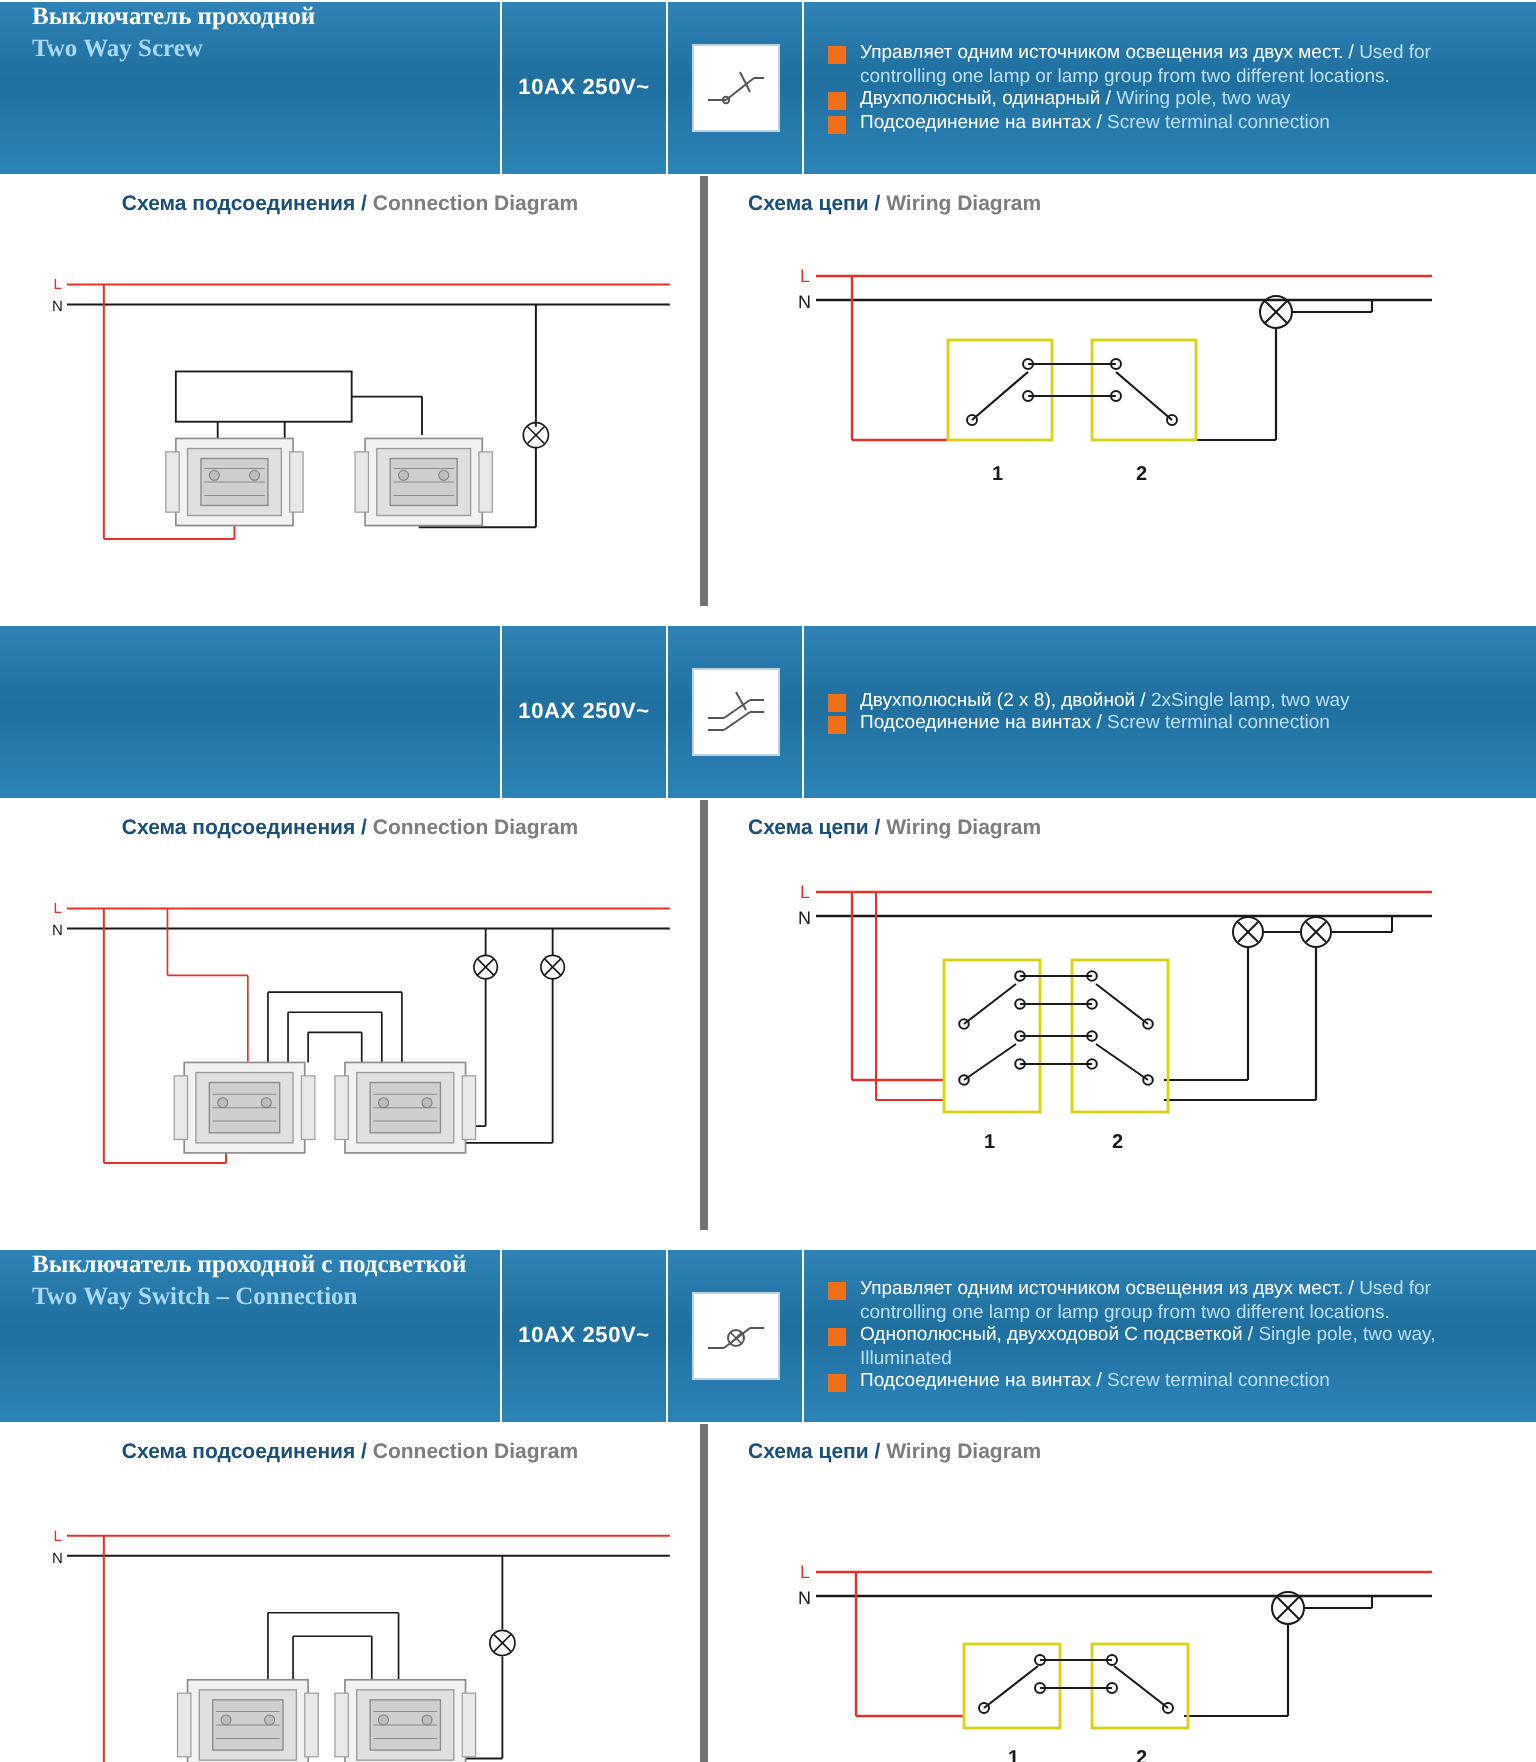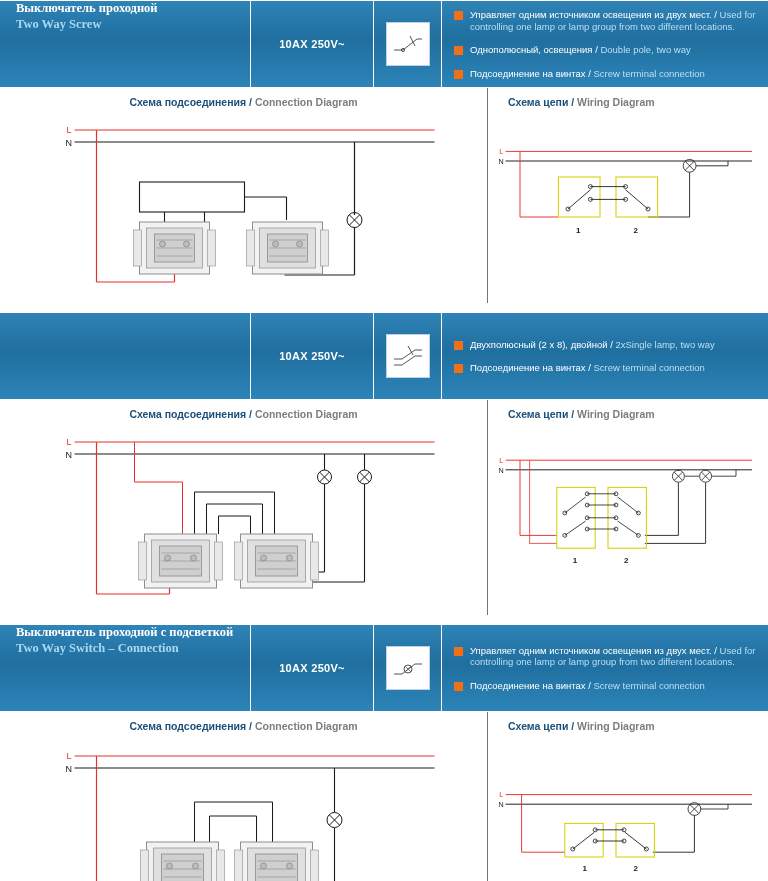--- a/index.html
+++ b/index.html
@@ -29,56 +29,56 @@
     box-sizing:border-box;
     font-family:Liberation Serif, serif;
   }
   .hdr-title .ru{
     font-size:12.5px;font-weight:bold;color:#ffffff;line-height:15px;
   }
   .hdr-title .en{
     font-size:12.5px;font-weight:bold;color:#a8d8f2;line-height:16px;
   }
   .hdr-rating{
-    width:124px;
+    width:84px;
     display:flex;align-items:center;justify-content:center;
     font-size:11px;font-weight:bold;color:#ffffff;
     border-left:1px solid #ffffff;border-right:1px solid #ffffff;
     box-sizing:border-box;
     letter-spacing:.3px;
   }
   .hdr-sym{
     width:68px;
     display:flex;align-items:center;justify-content:center;
     border-right:1px solid #ffffff;
     box-sizing:border-box;
   }
   .sym-box{
     width:42px;height:42px;background:#ffffff;border:1px solid #bcd3e0;
     display:flex;align-items:center;justify-content:center;
   }
   .hdr-feats{
     flex:1;
     padding:8px 10px 8px 12px;
     box-sizing:border-box;
-    display:flex;flex-direction:column;justify-content:center;gap:12px;
+    display:flex;flex-direction:column;justify-content:center;gap:0;
   }
   .feat{display:flex;align-items:flex-start;gap:7px;}
   .bullet{
     width:9px;height:9px;background:#f0701a;flex:0 0 auto;margin-top:2px;
   }
   .feat-txt{font-size:9.5px;line-height:11.5px;color:#ffffff;}
   .feat-txt .sec{color:#bcdff5;}
 
   
   .diagrams{
     display:flex;height:215px;border-bottom:1px solid #ffffff;background:#fff;
   }
   .dg{position:relative;box-sizing:border-box;}
-  .dg-left{width:488px;border-right:1px solid #737373;}
+  .dg-left{width:354px;border-right:4px solid #737373;}
   .dg-right{flex:1;}
   .dg-title{
     position:absolute;top:8px;left:0;width:100%;
     text-align:center;font-size:10.5px;font-weight:bold;color:#1a4f7a;
   }
   .dg-title .sec{color:#7d7d7d;font-weight:bold;}
   .dg-left .dg-title{text-align:center;}
   .dg-right .dg-title{text-align:left;padding-left:20px;}
   .canvas{position:absolute;top:22px;left:0;width:100%;height:190px;}
   .gap{height:8px;background:#ffffff;}
@@ -107,21 +107,21 @@
           </svg>
         </div>
       </div>
       <div class="hdr-feats">
         <div class="feat">
           <span class="bullet"></span>
           <span class="feat-txt"><span>Управляет одним источником освещения из двух мест. /</span> <span class="sec">Used for controlling one lamp or lamp group from two different locations.</span></span>
         </div>
         <div class="feat">
           <span class="bullet"></span>
-          <span class="feat-txt"><span>Однополюсный, освещения /</span><span class="sec"> Double pole, two way</span></span>
+          <span class="feat-txt"><span>Двухполюсный, одинарный /</span><span class="sec"> Wiring pole, two way</span></span>
         </div>
         <div class="feat">
           <span class="bullet"></span>
           <span class="feat-txt"><span>Подсоединение на винтах /</span><span class="sec"> Screw terminal connection</span></span>
         </div>
       </div>
     </div>
 
     <div class="diagrams">
       <div class="dg dg-left">
@@ -402,20 +402,24 @@
             <circle cx="17" cy="14" r="4" fill="none" stroke="#555" stroke-width="1"></circle>
             <line x1="14" y1="11" x2="20" y2="17" stroke="#555" stroke-width="0.8"></line>
             <line x1="20" y1="11" x2="14" y2="17" stroke="#555" stroke-width="0.8"></line>
           </svg>
         </div>
       </div>
       <div class="hdr-feats">
         <div class="feat">
           <span class="bullet"></span>
           <span class="feat-txt"><span>Управляет одним источником освещения из двух мест. /</span> <span class="sec">Used for controlling one lamp or lamp group from two different locations.</span></span>
+        </div>
+        <div class="feat">
+          <span class="bullet"></span>
+          <span class="feat-txt"><span>Однополюсный, двухходовой С подсветкой /</span><span class="sec"> Single pole, two way, Illuminated</span></span>
         </div>
         <div class="feat">
           <span class="bullet"></span>
           <span class="feat-txt"><span>Подсоединение на винтах /</span><span class="sec"> Screw terminal connection</span></span>
         </div>
       </div>
     </div>
 
     <div class="diagrams">
       <div class="dg dg-left">

